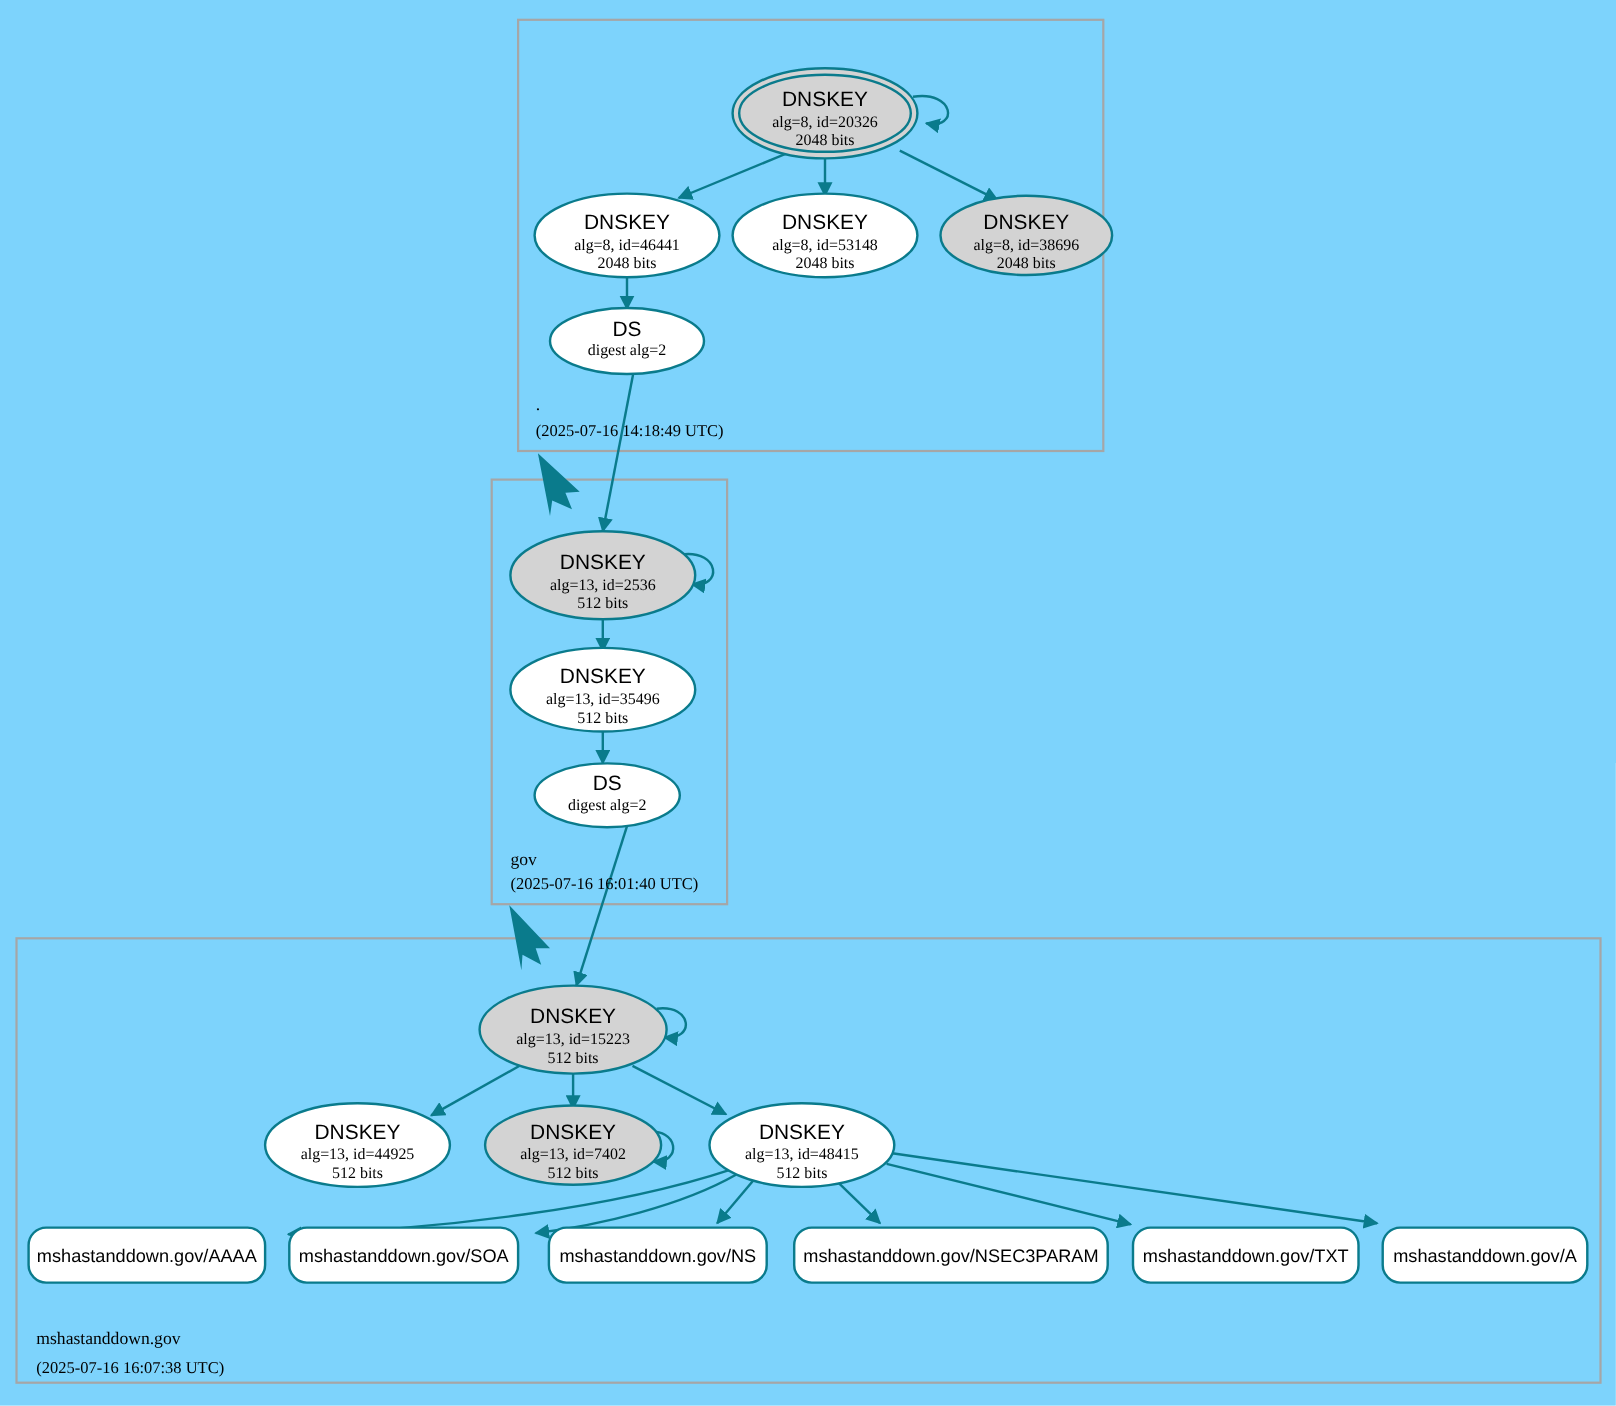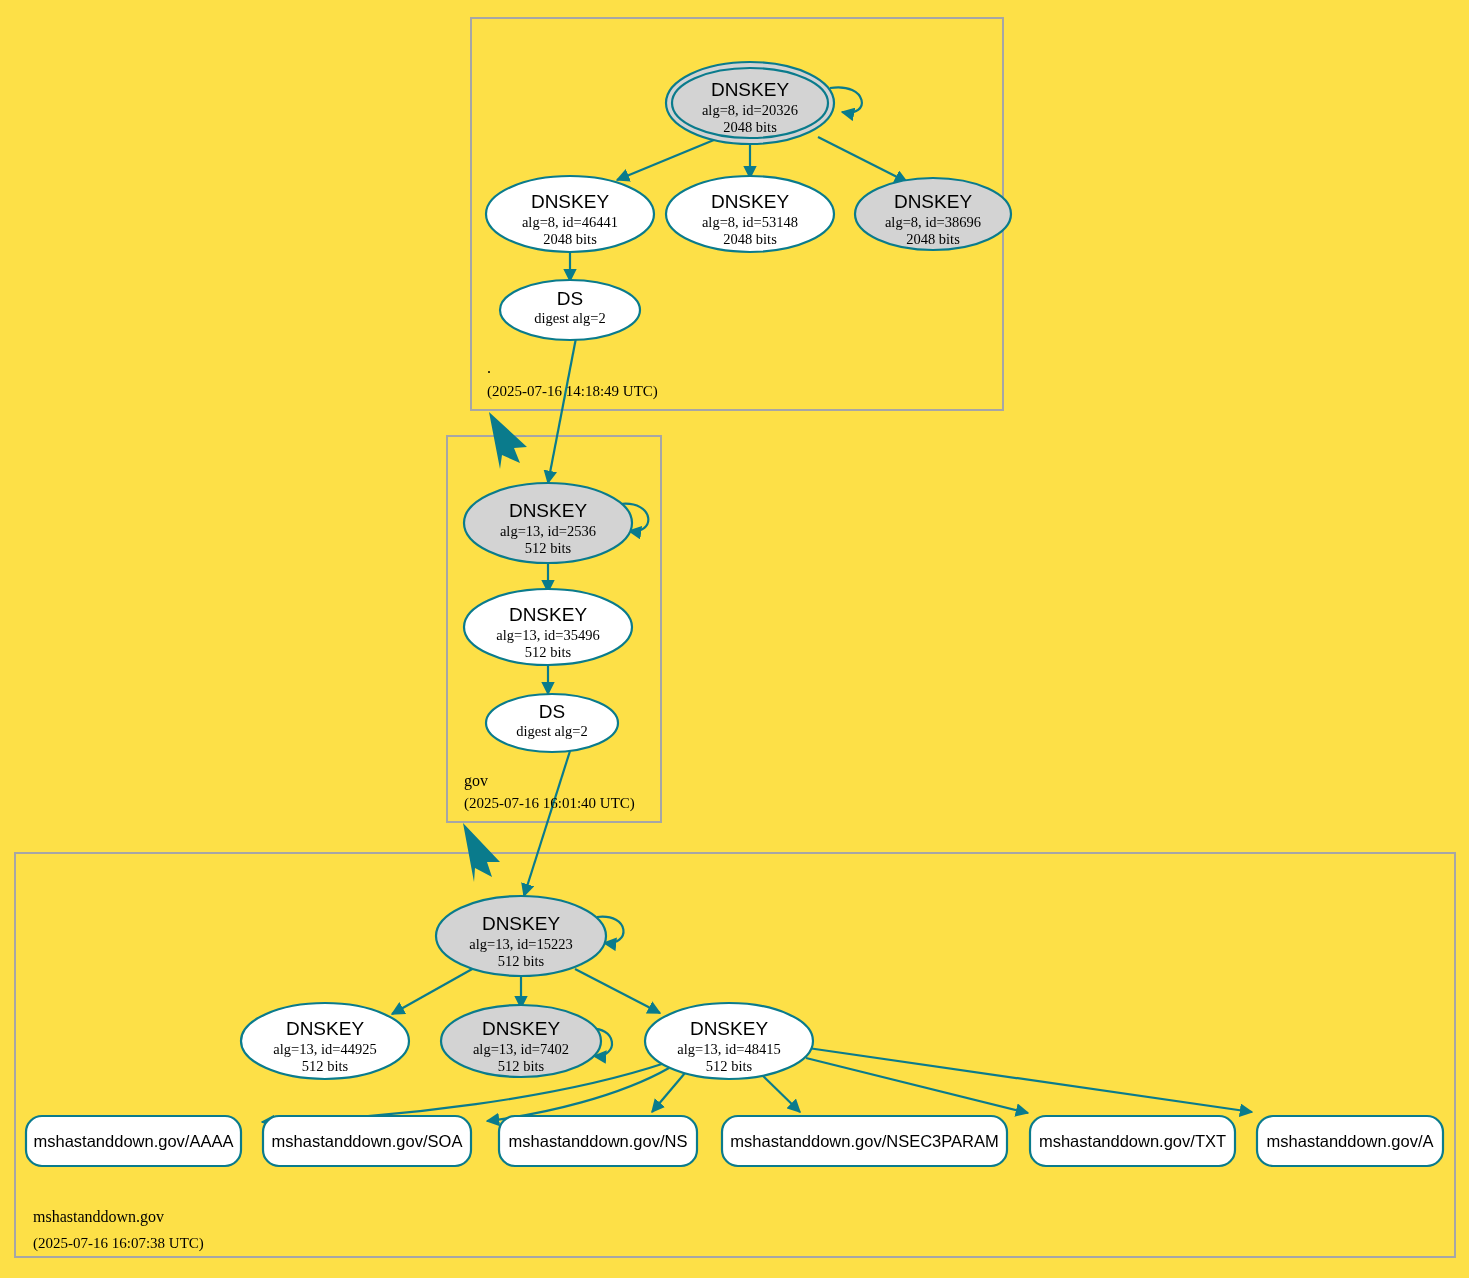--- a/index.html
+++ b/index.html
@@ -4,21 +4,21 @@
 <style>
   html, body {
     margin: 0;
     padding: 0;
     background: #ffffff;
   }
   #stage {
     position: relative;
     width: 1469px;
     height: 1278px;
-    background: #fde047;
+    background: #7dd3fc;
     font-family: "Liberation Sans", sans-serif;
     overflow: hidden;
   }
   svg#graph {
     position: absolute;
     left: 0;
     top: 0;
     width: 1469px;
     height: 1278px;
   }

